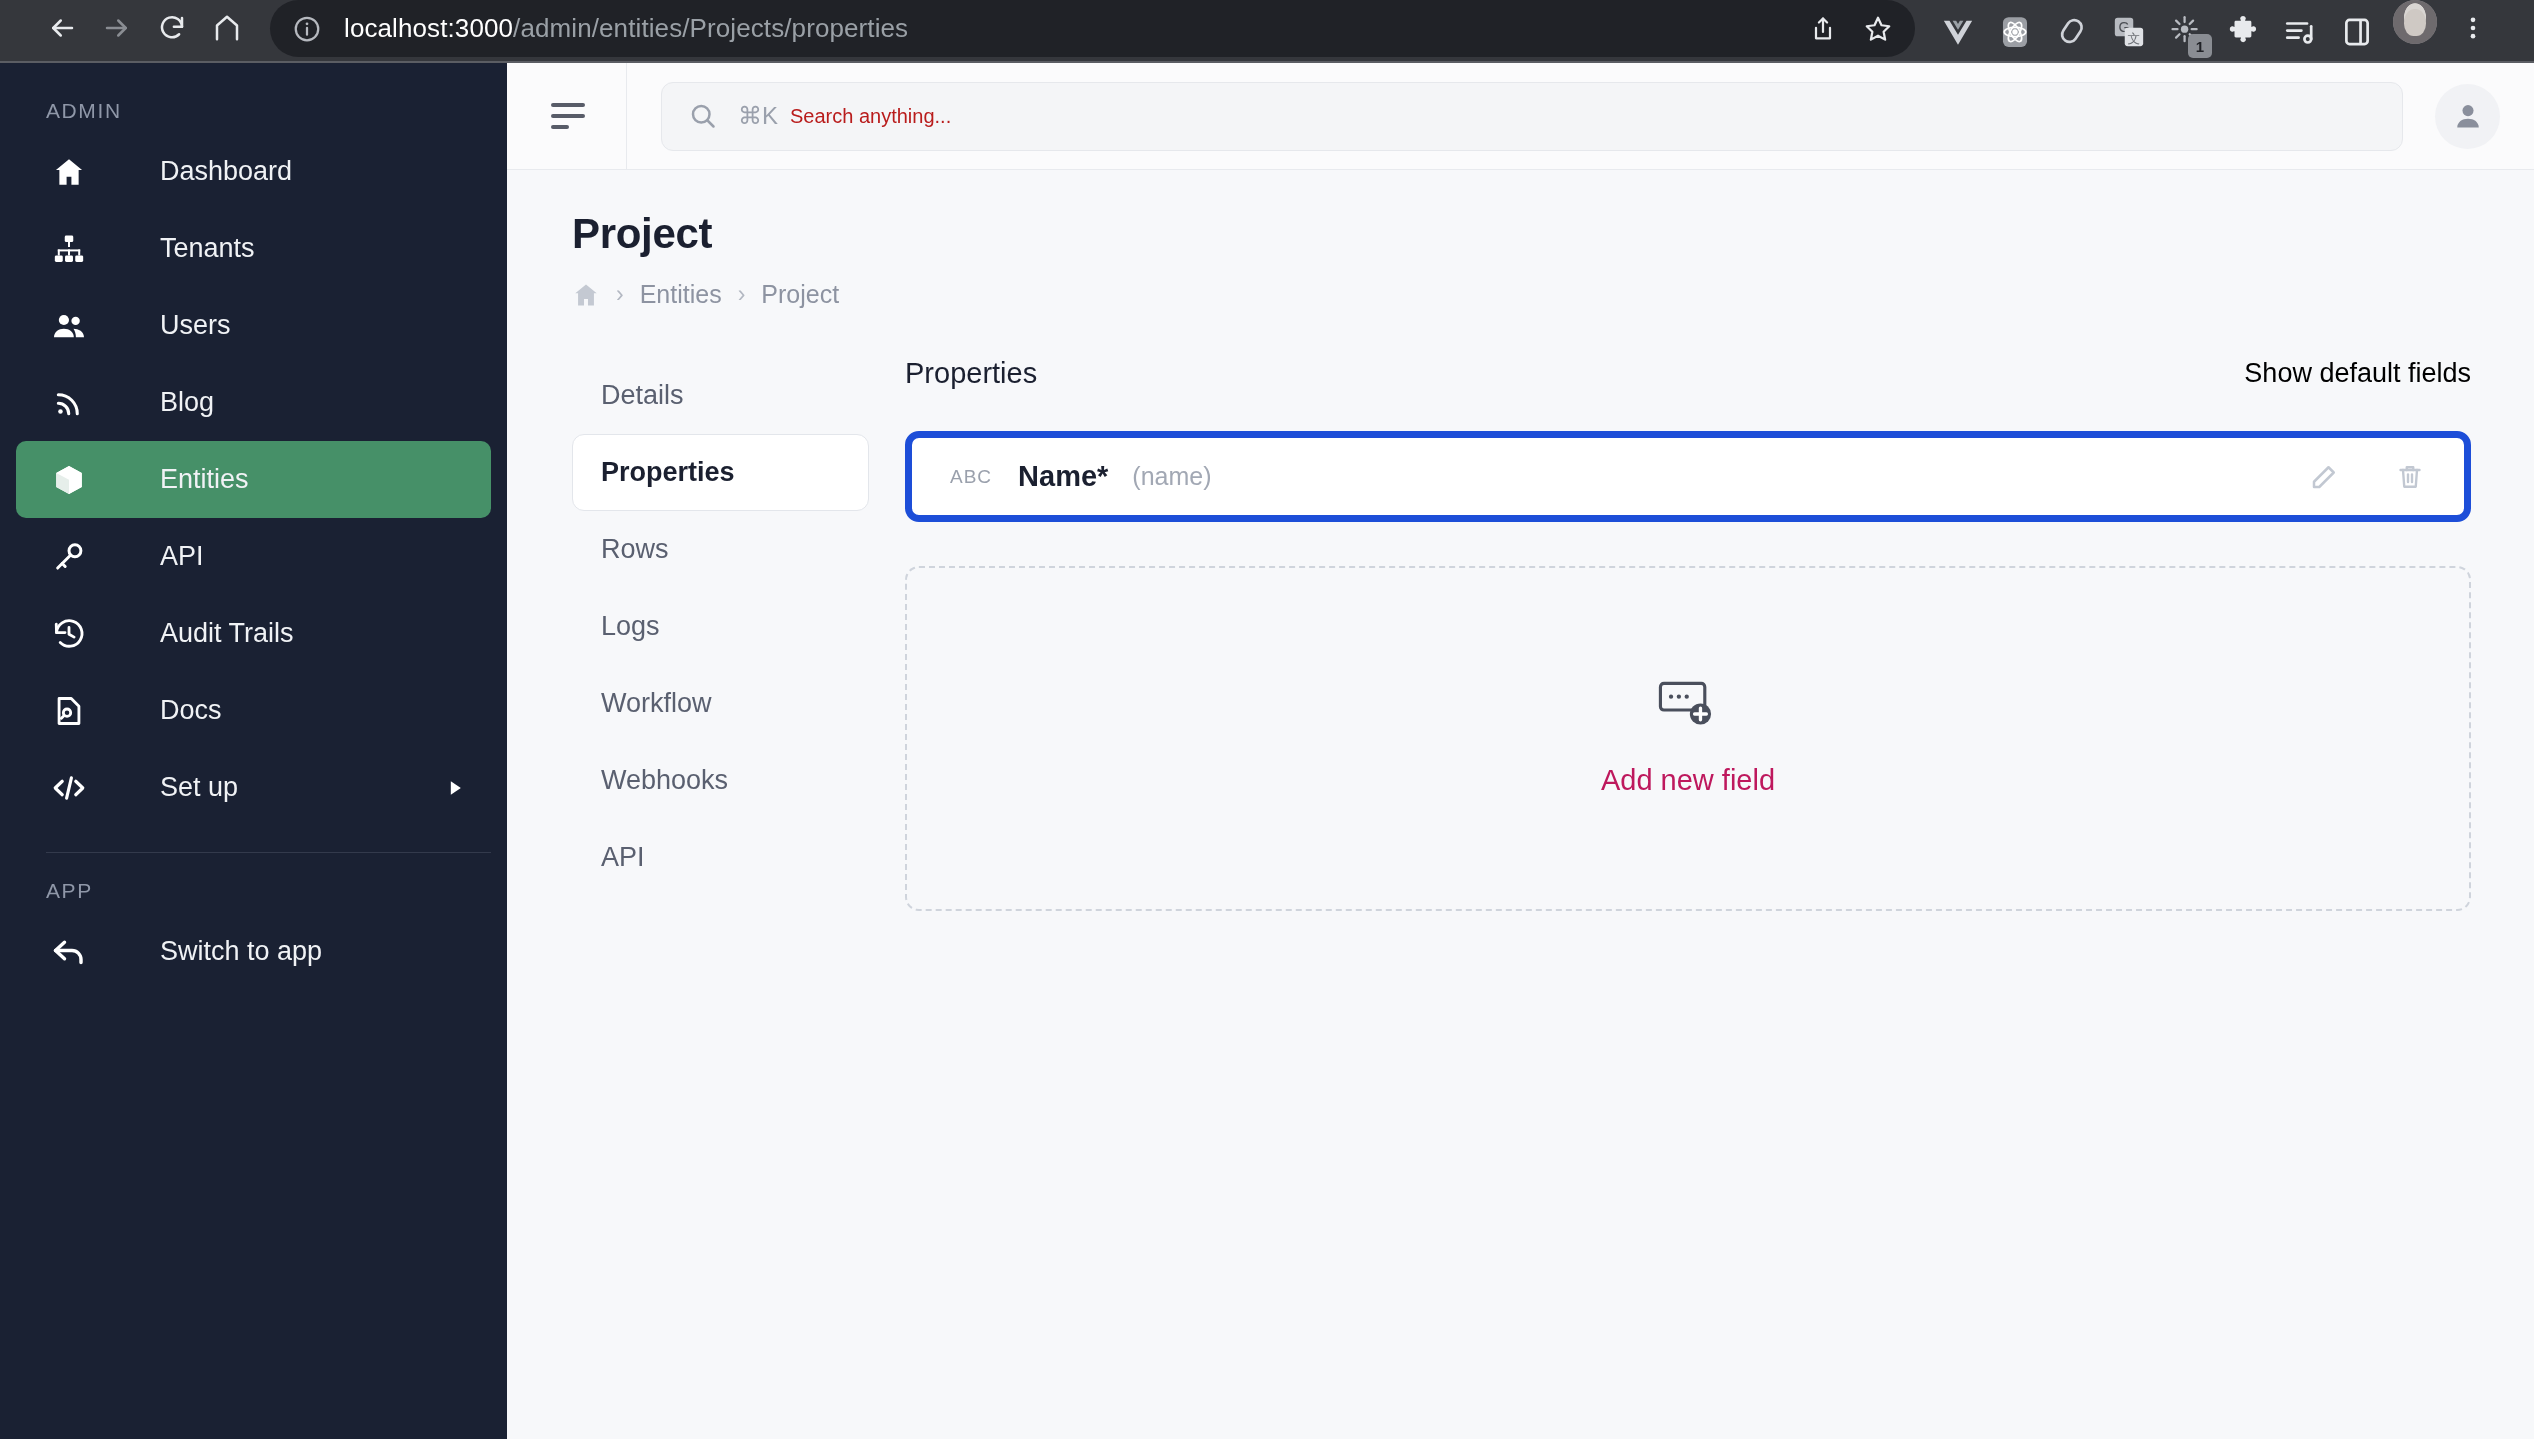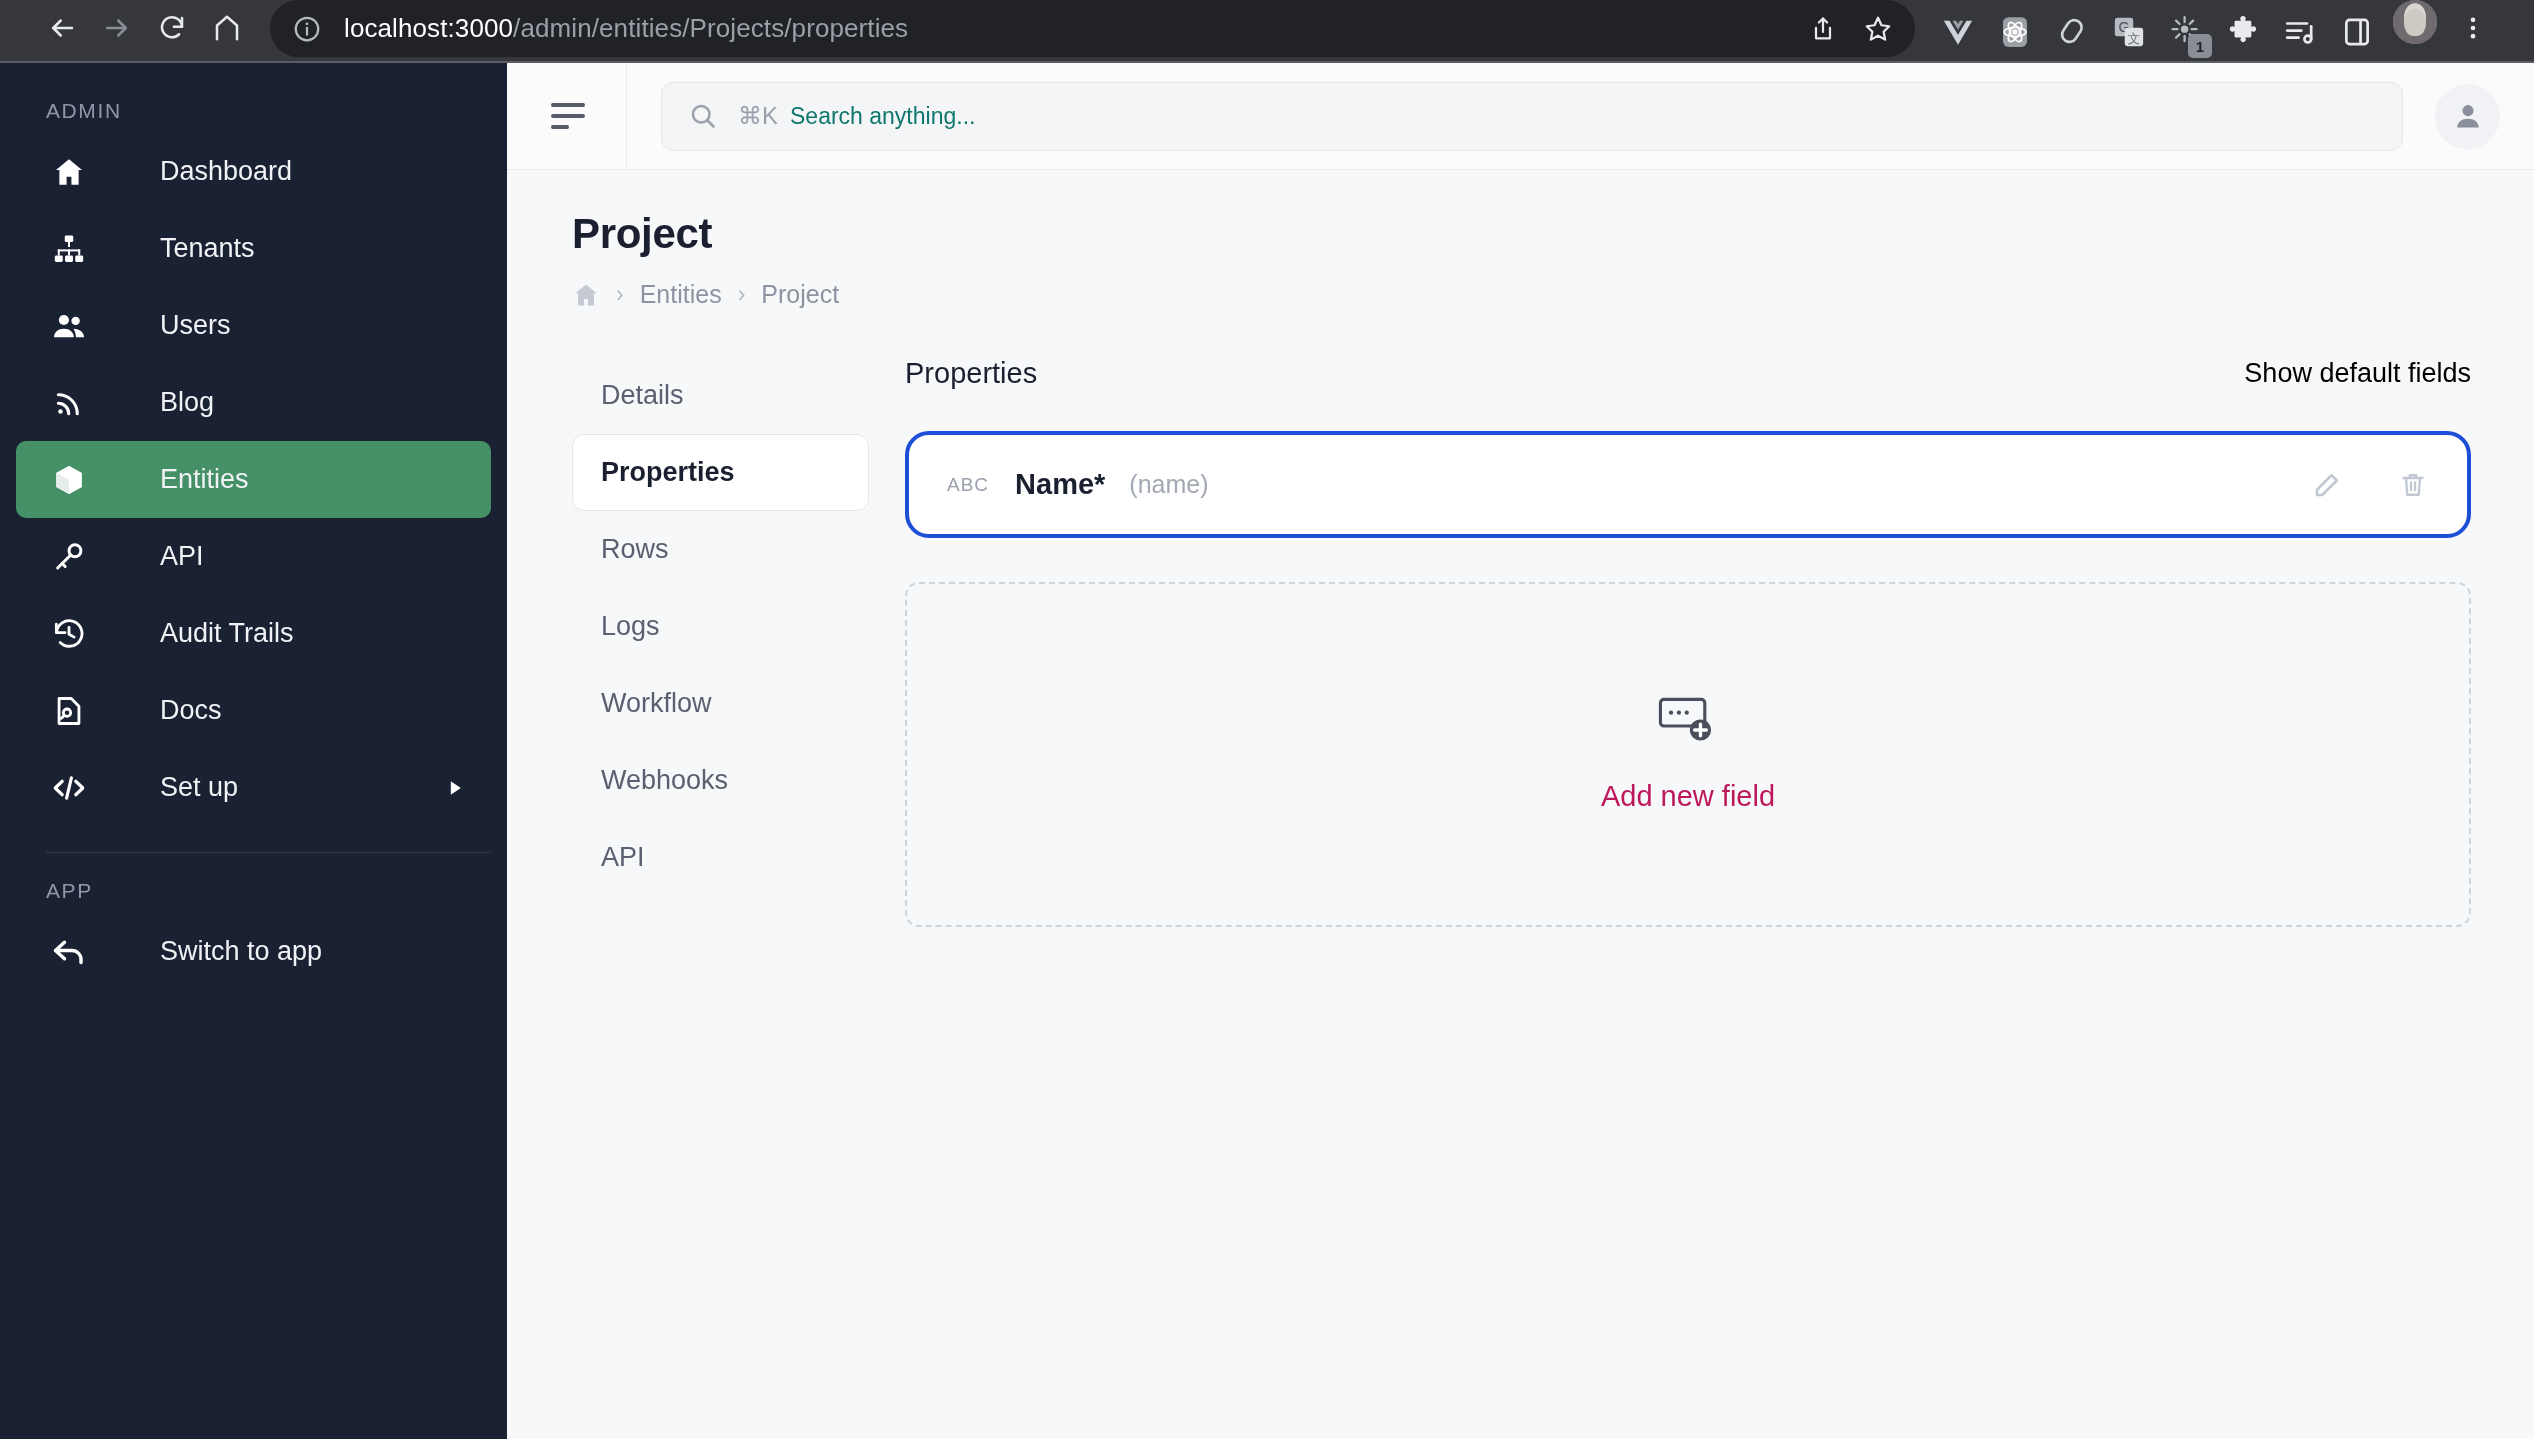--- a/index.html
+++ b/index.html
@@ -176,21 +176,21 @@
     background: #F4F5F7;
     border: 1px solid #e6e8ec;
     border-radius: 12px;
     display: flex;
     align-items: center;
     padding: 0 26px;
     min-width: 0;
   }
   #search-icon { flex:0 0 auto; margin-right: 20px; display:flex; }
   #search-kbd { font-size: 24px; color: #9aa0ac; margin-right: 12px; }
-  #search-placeholder { font-size: 23px; color: #0f766e; }
+  #search-placeholder { font-size: 20px; color: #b91c1c; }
   #profile-btn {
     width: 65px; height: 65px;
     border-radius: 50%;
     background: #F1F2F5;
     display: flex; align-items: center; justify-content: center;
     margin-left: 32px;
     flex: 0 0 auto;
   }
 
   #content { flex: 1 1 auto; padding: 40px 55px 0 65px; overflow: hidden; }
@@ -236,23 +236,23 @@
     align-items: center;
     justify-content: space-between;
     height: 40px;
     margin-bottom: 38px;
   }
   #panel-title { font-size: 29px; color: #1b2030; font-weight: 400; }
   #show-defaults { font-size: 27px; color: #000000; }
 
   .prop-card {
     background: #ffffff;
-    border: 4px solid #1d4ed8;
-    border-radius: 24px;
-    height: 107px;
+    border: 7px solid #1d4ed8;
+    border-radius: 14px;
+    height: 91px;
     display: flex;
     align-items: center;
     padding: 0 32px 0 38px;
   }
   .prop-type {
     font-size: 19px;
     letter-spacing: 1px;
     color: #9aa0ac;
     margin-right: 26px;
     flex: 0 0 auto;

